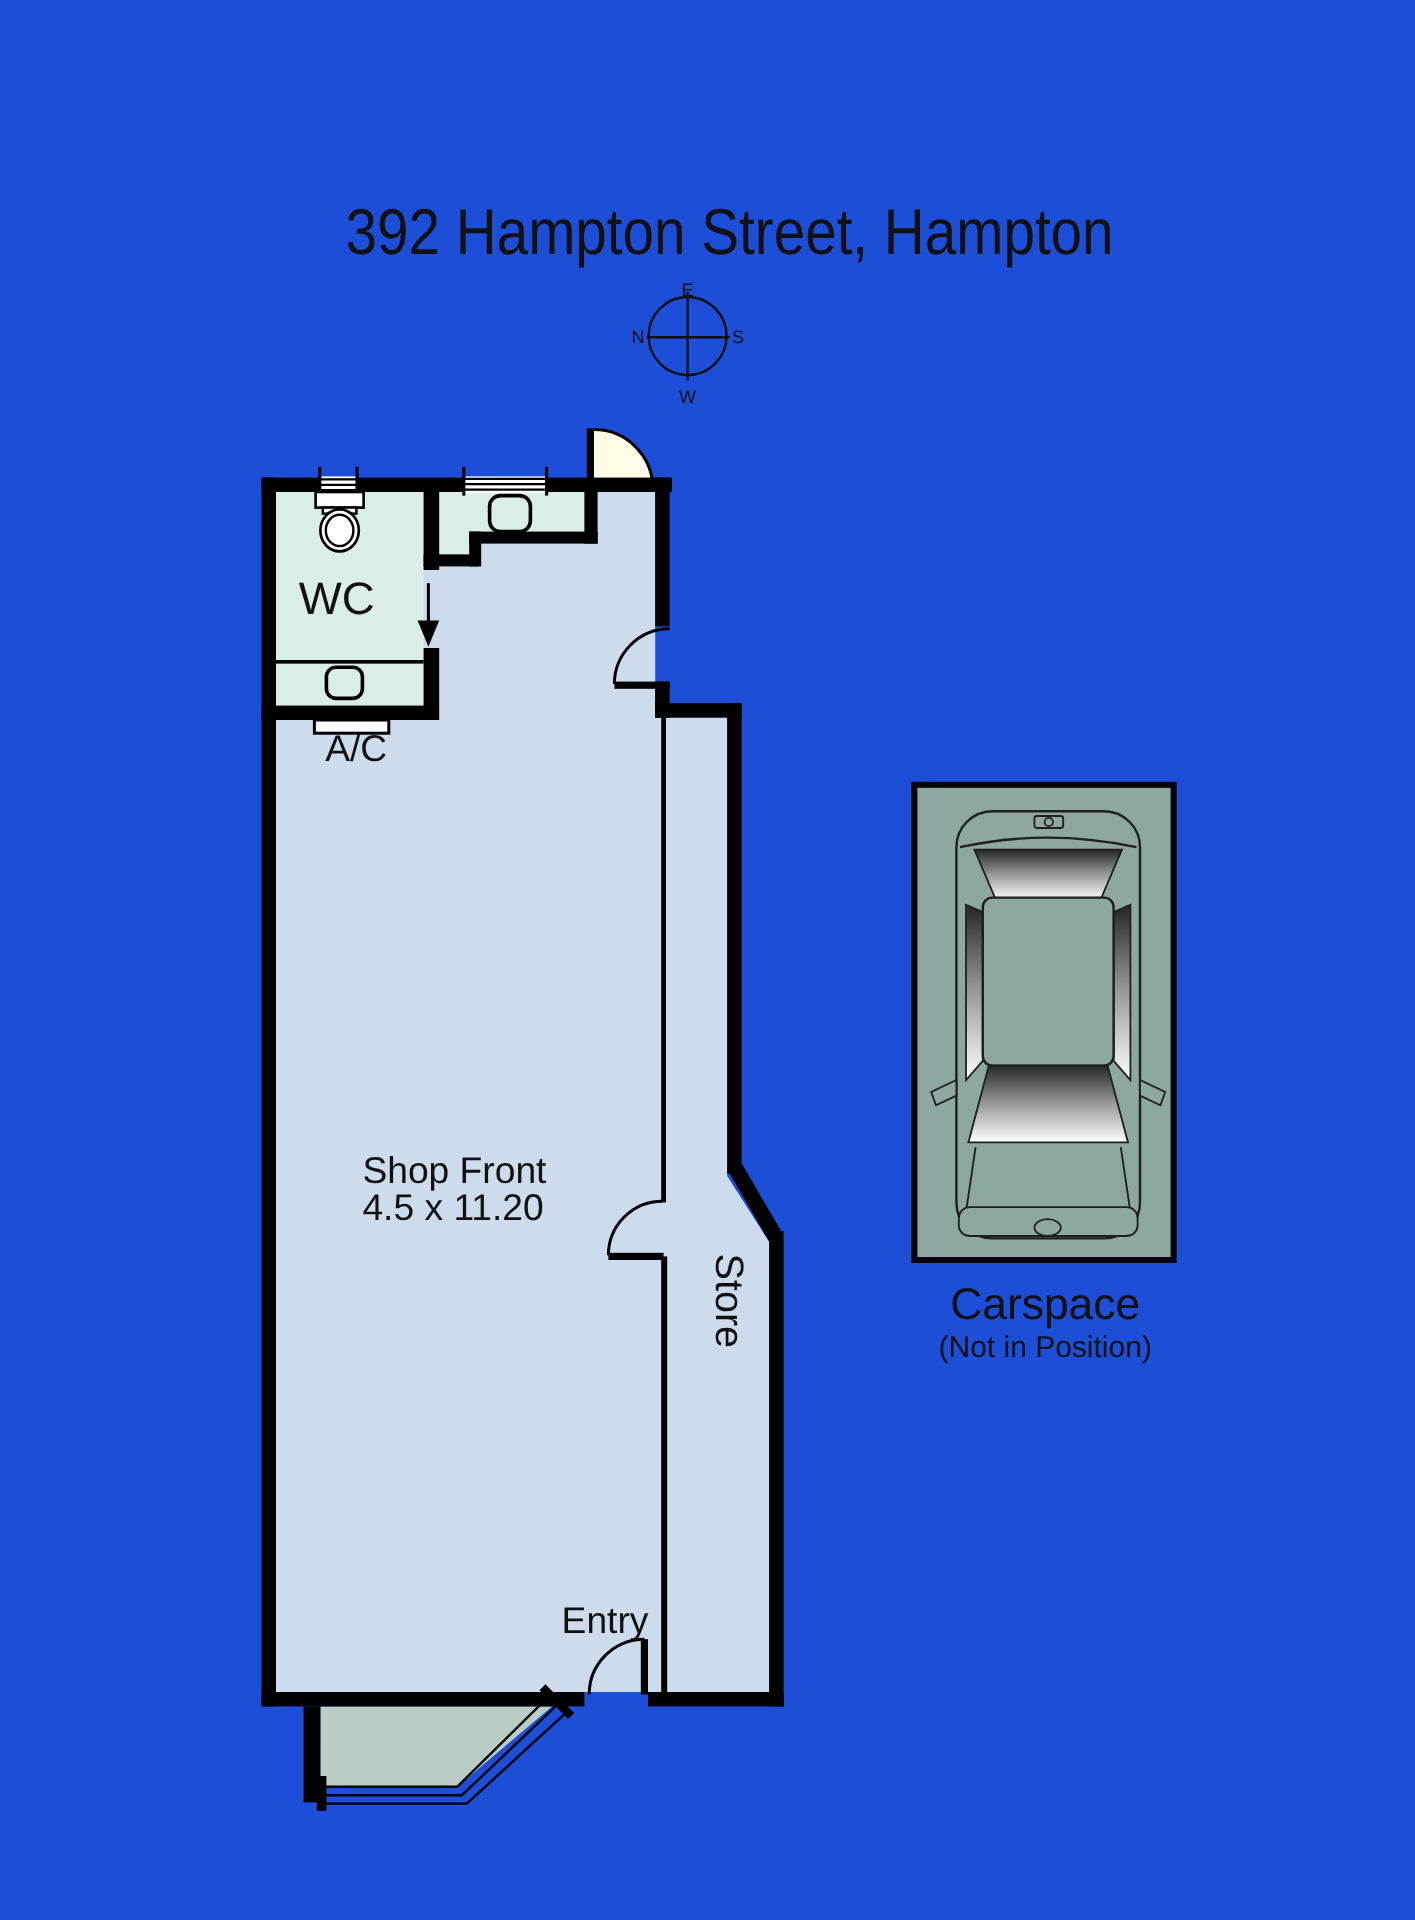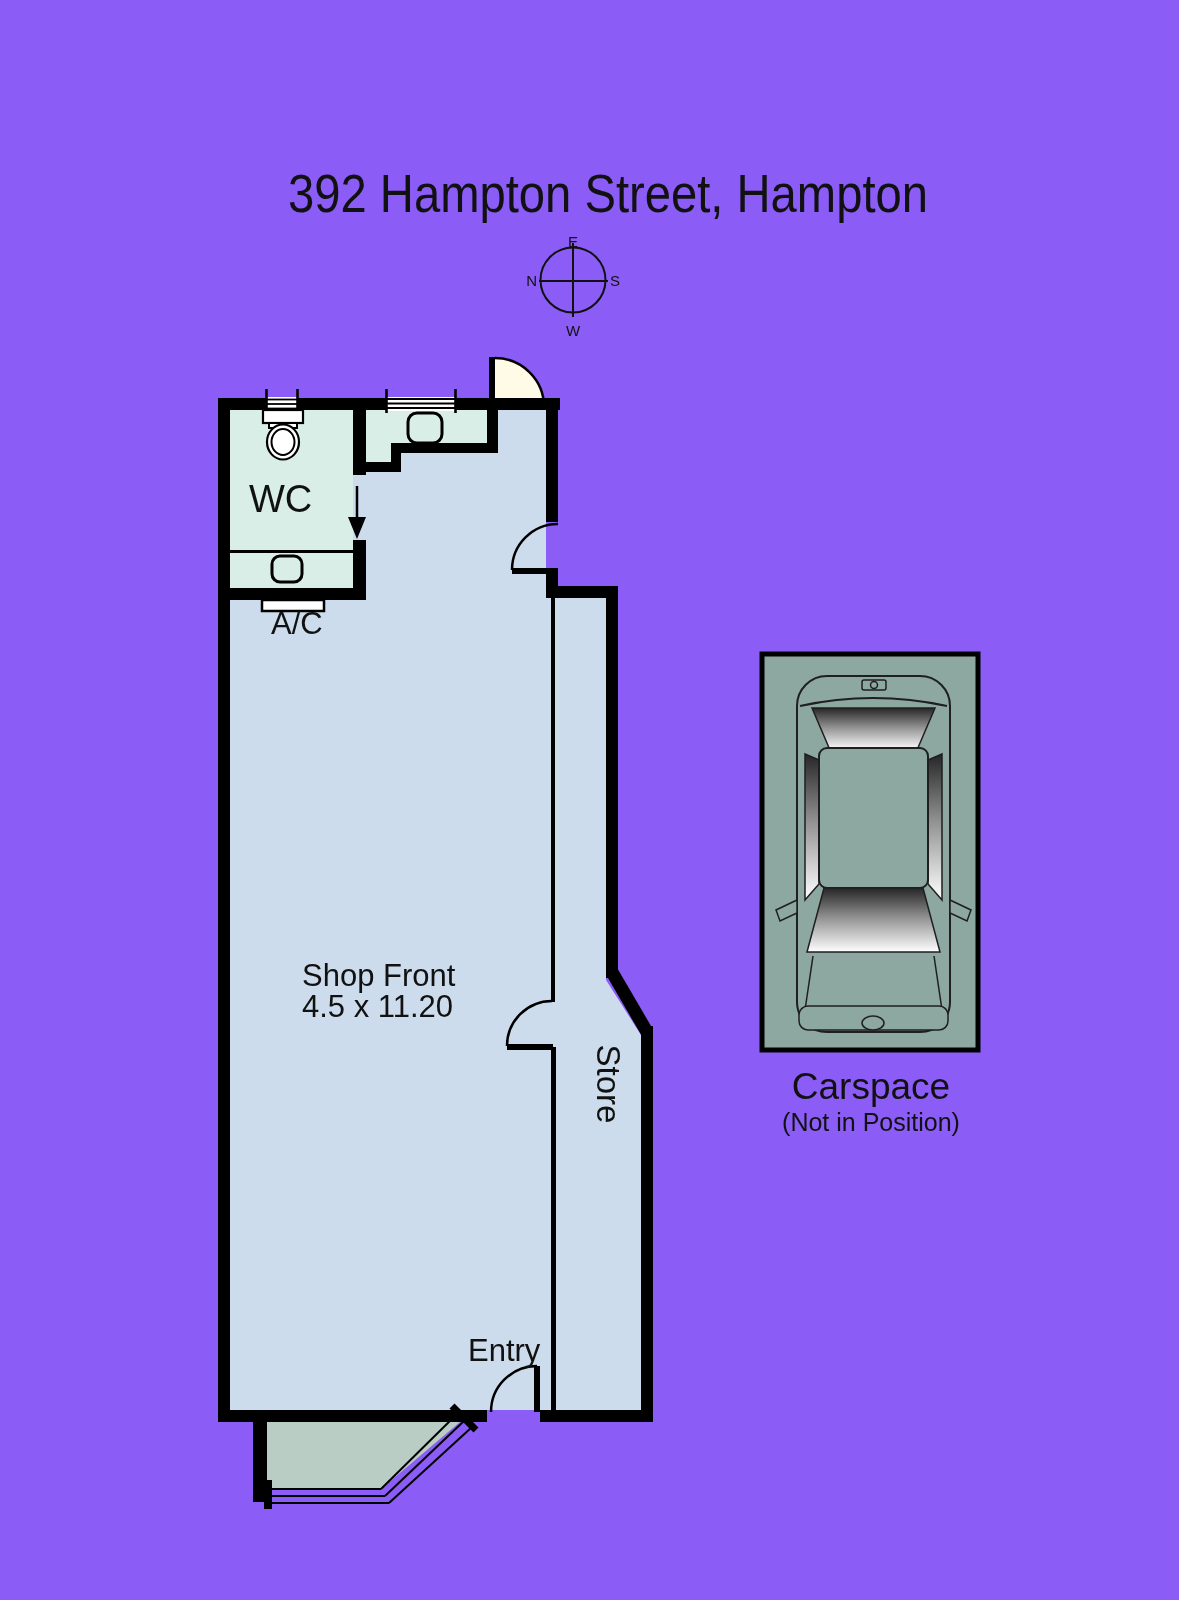--- a/index.html
+++ b/index.html
@@ -1,16 +1,16 @@
 <!DOCTYPE html>
 <html><head>
 <meta charset="utf-8">
 <style>
   html,body{margin:0;padding:0;background:#ffffff;}
-  .page{position:relative;width:1179px;height:1600px;background:#8b5cf6;overflow:hidden;
+  .page{position:relative;width:1179px;height:1600px;background:#1d4ed8;overflow:hidden;
         font-family:"Liberation Sans","DejaVu Sans",sans-serif;}
   svg text{font-family:"Liberation Sans","DejaVu Sans",sans-serif;fill:#111;}
 </style>
 </head>
 <body>
 
 <div class="page">
 <svg width="1179" height="1600" viewBox="0 0 1179 1600">
   <defs>
     <linearGradient id="glass" x1="0" y1="0" x2="0" y2="1">

